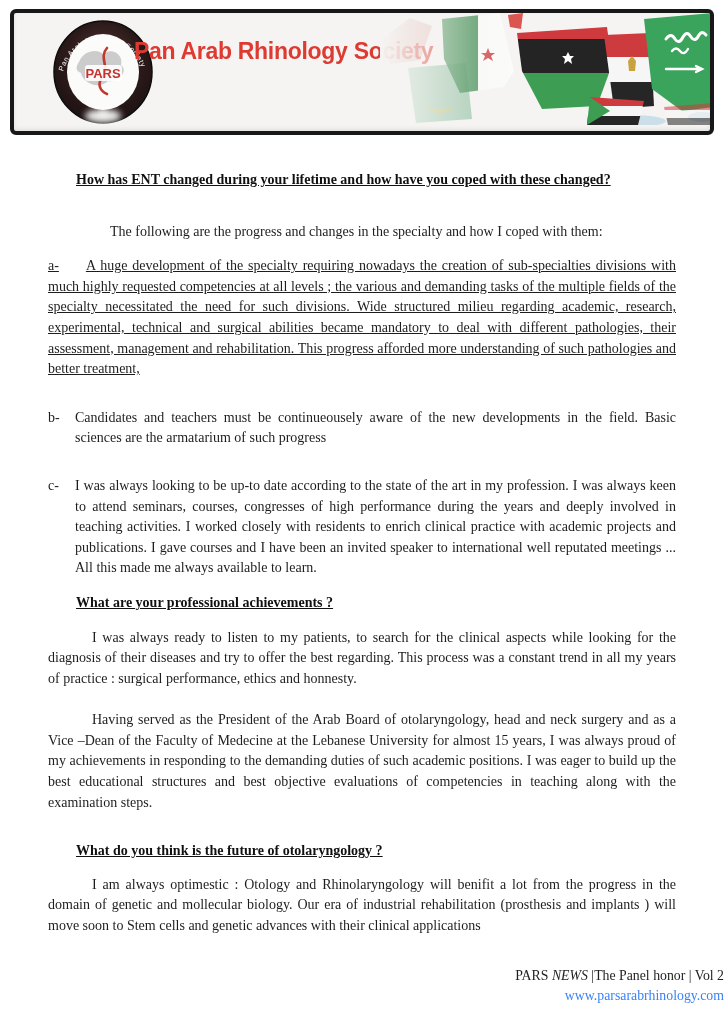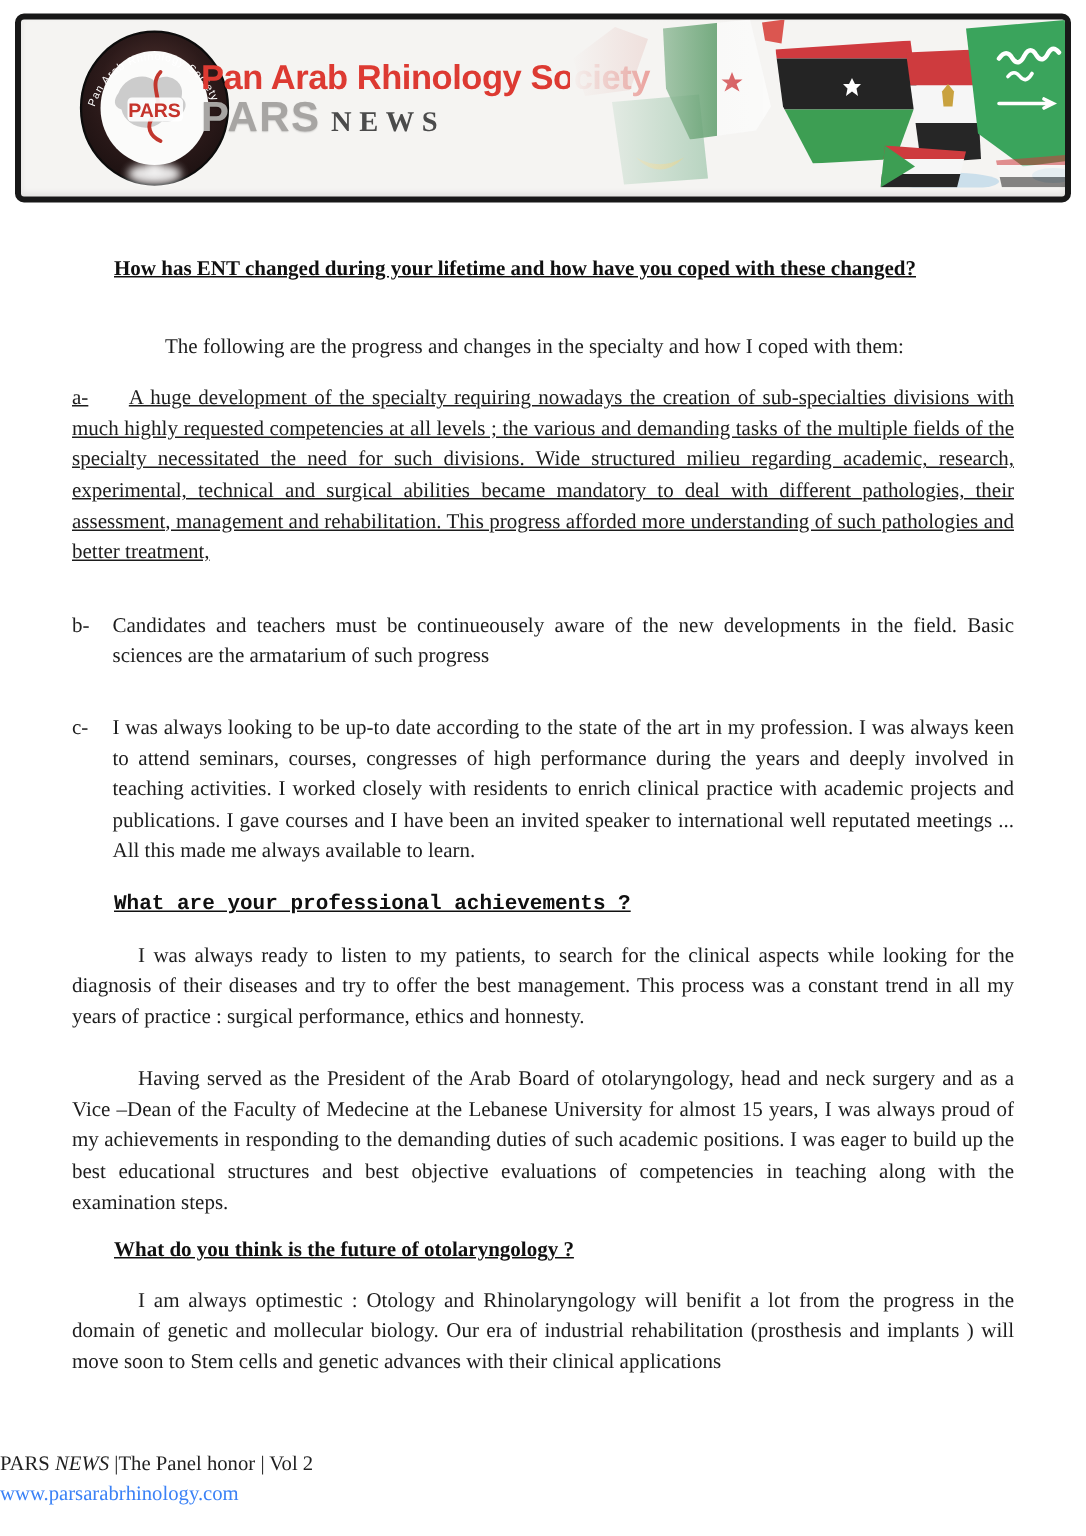--- a/index.html
+++ b/index.html
@@ -27,28 +27,28 @@
   .q-head{font-weight:bold;text-decoration:underline;color:#101010;
           margin:0 0 0 28px;text-align:left;}
   .q1{margin-top:5px;}
   p{margin:0;}
   .intro{margin-top:31px;text-indent:62px;}
   .item-a{margin-top:14px;text-decoration:underline;}
   .tab-gap{display:inline-block;width:27px;}
   .hang{margin-top:28px;padding-left:27px;}
   .hang .li-label{display:inline-block;width:27px;margin-left:-27px;}
   .hang-c{margin-top:27px;}
-  .q2{margin-top:14px;font-family:Liberation Mono, monospace;}
+  .q2{margin-top:14px;}
   .ind{margin-top:14px;text-indent:44px;}
   .p-having{margin-top:21px;}
-  .q3{margin-top:11px;}
+  .q3{margin-top:28px;}
   .p-future{margin-top:13px;}
 
   
-  .footer{position:absolute;left:0;top:966px;width:724px;text-align:left;
+  .footer{position:absolute;left:0;top:966px;width:724px;text-align:right;
           font-size:13.8px;line-height:20px;color:#1f1f1f;}
   .footer .news-it{font-style:italic;}
   .footer a{color:#3b82f6;text-decoration:none;}
 </style>
 </head>
 <body>
 
 <div class="page">
 
   <div class="banner">
@@ -73,23 +73,20 @@
       <path id="arcTop" d="M 10,56 A 42,46 0 0 1 92,56" fill="none"></path>
       <text font-family="Liberation Sans, sans-serif" font-size="7.2" fill="#ffffff" letter-spacing="0.6">
         <textPath href="#arcTop" startOffset="4%">Pan Arab Rhinology Society</textPath>
       </text>
       <ellipse cx="51" cy="96" rx="18" ry="7" fill="#ffffff" filter="url(#soft)" opacity="0.9"></ellipse>
       <circle cx="51" cy="93" r="3" fill="#ffffff" filter="url(#soft)"></circle>
     </svg>
 
     <div class="brand">
       <div class="brand-title">Pan Arab Rhinology Society</div>
-      <div class="brand-row">
-        <span class="brand-pars">PARS</span><span class="brand-news">NEWS</span>
-      </div>
     </div>
 
     <svg class="map-svg" viewBox="0 0 334 112">
       <defs>
         <linearGradient id="fadeL" x1="0" y1="0" x2="1" y2="0">
           <stop offset="0%" stop-color="#f5f4f2" stop-opacity="1"></stop>
           <stop offset="100%" stop-color="#f5f4f2" stop-opacity="0"></stop>
         </linearGradient>
         <clipPath id="cAlg">
             <path d="M62,6 L120,0 L134,58 L124,74 L80,80 L64,46 Z"></path>
@@ -172,21 +169,21 @@
     <p class="intro">The following are the progress and changes in the specialty and how I coped with them:</p>
 
     <p class="item-a"><span>a-</span><span class="tab-gap"></span><span>A huge development of the specialty requiring nowadays the creation of sub-specialties divisions with much highly requested competencies at all levels ; the various and demanding tasks of the multiple fields of the specialty necessitated the need for such divisions. Wide structured milieu regarding academic, research, experimental, technical and surgical abilities became mandatory to deal with different  pathologies, their assessment, management and rehabilitation. This progress afforded more understanding of such pathologies and better treatment,</span></p>
 
     <p class="hang"><span class="li-label">b-</span><span>Candidates and teachers must be continueousely aware of the  new developments in the field. Basic sciences are the armatarium of such progress</span></p>
 
     <p class="hang hang-c"><span class="li-label">c-</span><span>I was always looking to be up-to date according to the state of the art in my profession.  I was always keen to attend seminars, courses, congresses of high performance during the years and deeply involved in teaching activities. I worked closely with residents to enrich clinical practice with academic projects and publications. I gave courses and I have been an invited speaker to international well reputated meetings ... All this made me always available to learn.</span></p>
 
     <p class="q-head q2">What are your professional achievements ?</p>
 
-    <p class="ind">I was always ready to listen to my patients, to search for the clinical aspects while looking for the diagnosis of their diseases and try to offer the best  management. This process was a constant trend in all my years of  practice : surgical performance, ethics and honnesty.</p>
+    <p class="ind">I was always ready to listen to my patients, to search for the clinical aspects while looking for the diagnosis of their diseases and try to offer the best  regarding. This process was a constant trend in all my years of  practice : surgical performance, ethics and honnesty.</p>
 
     <p class="ind p-having">Having served as the President of the Arab Board of otolaryngology, head and neck surgery and as a Vice –Dean of the Faculty of Medecine at the Lebanese University  for almost 15 years, I was always proud of my achievements in responding to the demanding duties of such academic  positions. I was eager to build up the best educational structures and best objective evaluations of competencies in teaching along with the examination steps.</p>
 
     <p class="q-head q3">What do you think is the future of otolaryngology ?</p>
 
     <p class="ind p-future">I am always optimestic : Otology and Rhinolaryngology will benifit a lot from the progress in the domain of genetic and mollecular biology. Our era of industrial rehabilitation (prosthesis  and implants ) will move soon to Stem cells and genetic advances with their clinical applications</p>
 
   </div>
 
   <div class="footer">

